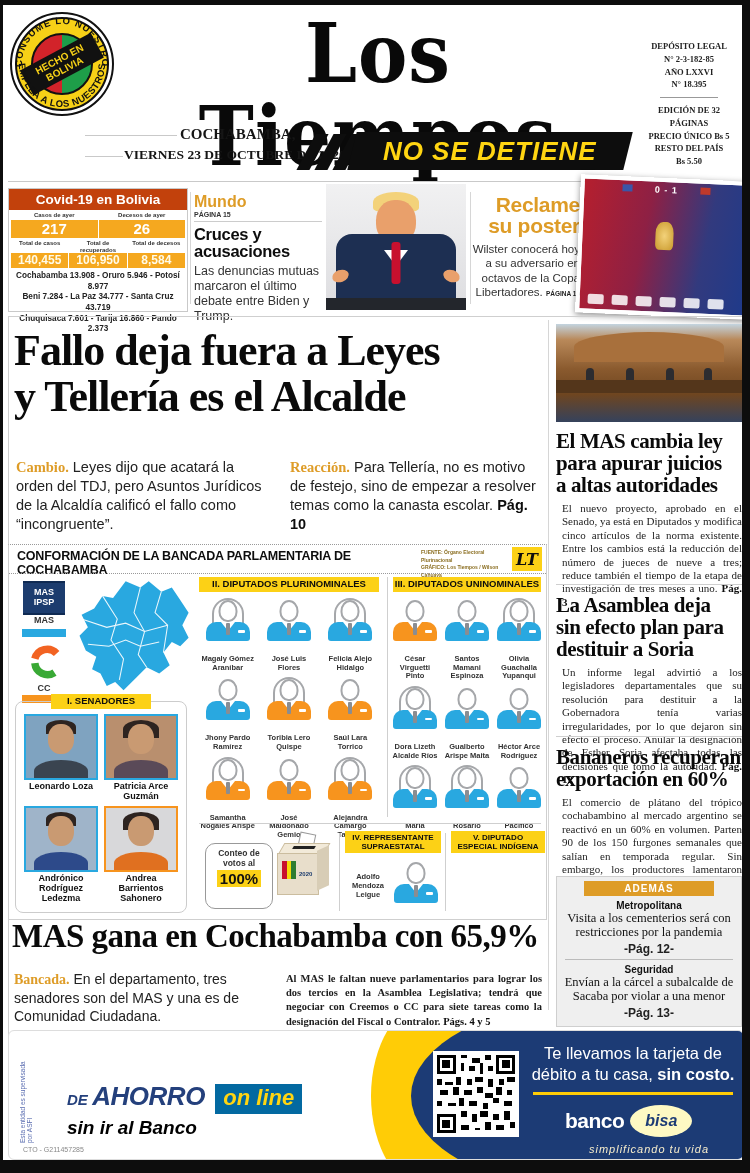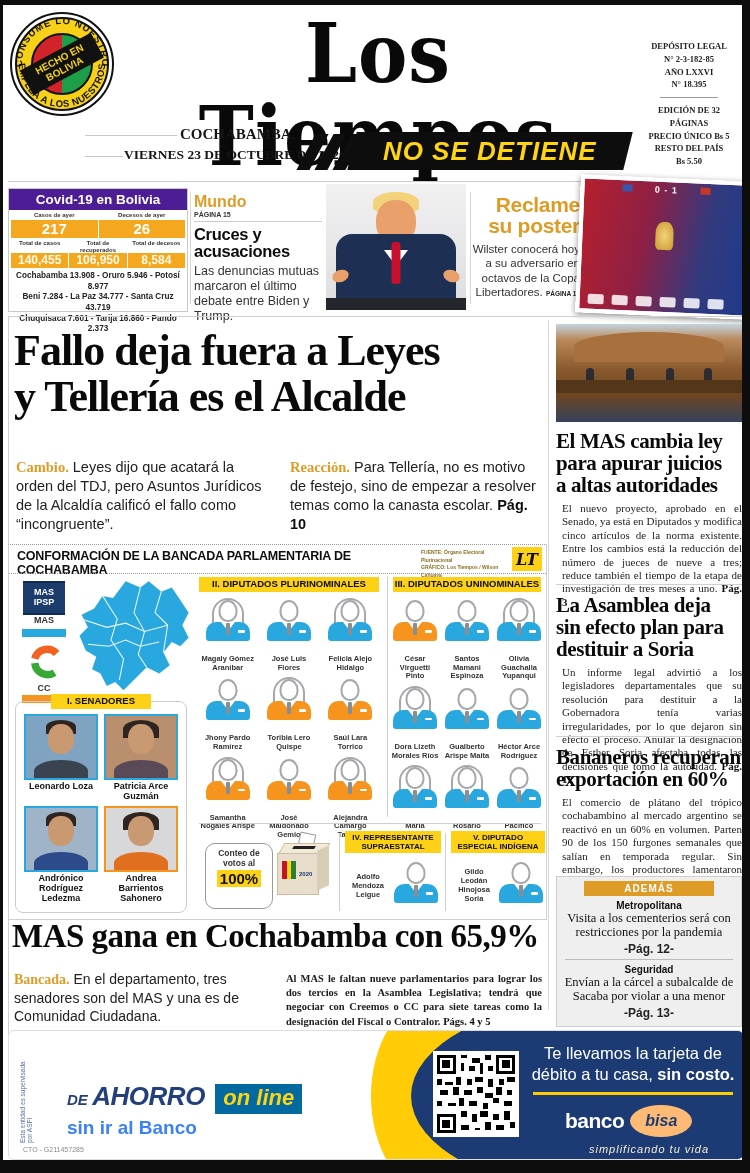--- a/index.html
+++ b/index.html
@@ -27,21 +27,21 @@
         font-weight:bold;font-size:15px;color:#151515;}
   .date{left:124px;top:147px;width:240px;font-family:"Liberation Serif",serif;
         font-weight:bold;font-size:13.5px;color:#151515;}
   .stripe{top:134px;width:13px;height:36px;background:#0d0d0d;transform:skewX(-28deg);}
   .slogan{left:352px;top:132px;width:276px;height:38px;background:#0d0d0d;
           transform:skewX(-14deg);display:flex;align-items:center;justify-content:center;}
   .slogan span{transform:skewX(14deg);color:#ffd512;font-weight:900;font-style:italic;
           font-size:26px;letter-spacing:1px;}
   
   .covid{left:8px;top:188px;width:178px;height:122px;border:1px solid #c9c9c9;background:#fff;}
-  .covid-h{background:#4c1d95;color:#fff;font-weight:800;font-size:13.5px;
+  .covid-h{background:#c2410c;color:#fff;font-weight:800;font-size:13.5px;
            text-align:center;padding:3px 0;}
   .cgrid2{display:grid;grid-template-columns:1fr 1fr;gap:1px;padding:2px 2px 0;}
   .cgrid3{display:grid;grid-template-columns:1fr 1fr 1fr;gap:1px;padding:2px 2px 0;}
   .ccell .lb{font-size:6px;font-weight:800;text-align:center;color:#333;line-height:1.1;height:8px;}
   .ccell .lb2{font-size:6px;font-weight:800;text-align:center;color:#333;line-height:1.1;height:13px;}
   .ccell .vl{background:#f5a81f;color:#fff;font-weight:800;font-size:15px;
              text-align:center;line-height:18px;height:18px;}
   .ccell .vl2{background:#f5a81f;color:#fffbe8;font-weight:800;font-size:12px;
              text-align:center;line-height:15px;height:15px;}
   .cregions{font-size:8.2px;font-weight:800;text-align:center;line-height:1.3;
@@ -193,29 +193,29 @@
       border-radius:6px;overflow:hidden;}
   .ad .swoosh{position:absolute;left:362px;top:-30px;width:120px;height:190px;background:#ffcc06;border-radius:50%;}
   .ad .navy{position:absolute;left:402px;top:-30px;right:-40px;height:190px;background:#1c3b75;border-radius:50% 0 0 50%;}
   .ad .asfi{position:absolute;left:-26px;top:62px;transform:rotate(-90deg);font-size:6.5px;color:#5a6db0;width:86px;}
   .adt1{position:absolute;left:58px;top:18px;font-style:italic;font-weight:700;font-size:26px;color:#24407c;}
   .adt2{position:absolute;left:58px;top:50px;color:#24407c;font-style:italic;}
   .adt2 .de{font-weight:700;font-size:15px;}
   .adt2 .ah{font-weight:700;font-size:26px;letter-spacing:-0.5px;}
   .adt2 .ol{display:inline-block;background:#0369a1;color:#ffd512;font-weight:800;font-size:22px;
         padding:1px 8px 3px;margin-left:6px;}
-  .adt3{position:absolute;left:58px;top:86px;font-weight:800;font-size:19px;color:#3b82f6;}
+  .adt3{position:absolute;left:58px;top:86px;font-style:italic;font-weight:800;font-size:19px;color:#000000;}
   .adcode{position:absolute;left:14px;bottom:6px;font-size:7px;color:#888;}
   .qr{position:absolute;left:424px;top:20px;width:86px;height:86px;background:#fff;padding:4px;box-sizing:border-box;}
   .adr{position:absolute;left:520px;top:12px;width:208px;text-align:center;color:#fff;
        font-size:16.5px;line-height:1.25;}
   .adr .yline{width:200px;height:3px;background:#ffcc06;margin:8px auto 6px;}
   .brand{position:absolute;left:556px;top:74px;display:flex;align-items:center;}
   .brand .b1{color:#fff;font-weight:800;font-size:21px;letter-spacing:-0.5px;margin-right:6px;}
-  .brand .oval{width:62px;height:32px;background:#fdba74;border-radius:50%;display:flex;align-items:center;
+  .brand .oval{width:62px;height:32px;background:#fef9c3;border-radius:50%;display:flex;align-items:center;
        justify-content:center;color:#1c3b75;font-weight:800;font-style:italic;font-size:16px;}
   .adslogan{position:absolute;left:540px;top:112px;width:200px;text-align:center;
        font-style:italic;font-size:11px;color:#f6eccb;letter-spacing:1px;}
 </style>
 </head>
 <body>
 
 <div class="page">
 
   <div class="abs" style="left:10px;top:12px;width:104px;height:104px;">
@@ -610,21 +610,21 @@
       <div class="member">
           <div class="avatar" data-party="mas" data-gender="f">
             <div class="hair"></div>
             <div class="head"></div>
             <div class="bod">
               <div class="col"></div>
               <div class="tie"></div>
               <div class="mic"></div>
             </div>
           </div>
-          <div class="mname">Dora Lizeth Morales Ríos</div>
+          <div class="mname">Dora Lizeth Alcalde Ríos</div>
         </div>
       <div class="member">
           <div class="avatar" data-party="mas" data-gender="m">
             <div class="head"></div>
             <div class="bod">
               <div class="col"></div>
               <div class="tie"></div>
               <div class="mic"></div>
             </div>
           </div>
@@ -709,33 +709,20 @@
               <div class="tie"></div>
               <div class="mic"></div>
             </div>
           </div>
       </div>
     </div>
     <div class="ivd" style="left:436px;top:288px;height:78px;"></div>
     <div class="smem" style="left:442px;width:94px;">
       <div class="yhdr pre">V. DIPUTADO
 ESPECIAL INDÍGENA</div>
-      <div class="row">
-        <div class="nm pre">Gildo Leodán
-Hinojosa
-Soria</div>
-        <div class="avatar" data-party="mas" data-gender="m">
-            <div class="head"></div>
-            <div class="bod">
-              <div class="col"></div>
-              <div class="tie"></div>
-              <div class="mic"></div>
-            </div>
-          </div>
-      </div>
     </div>
   </div>
 
   <div class="abs mg-h">MAS gana en Cochabamba con 65,9%</div>
   <div class="abs mg-sub" style="left:14px;width:260px;">
     <span class="ks">Bancada.</span><span> En el departamento, tres senadores son del MAS y una es de Comunidad Ciudadana.</span>
   </div>
   <div class="abs mg-r">
     <span>Al MAS le faltan nueve parlamentarios para lograr los dos tercios en la Asamblea Legislativa; tendrá que negociar con Creemos o CC para siete tareas como la designación del Fiscal o Contralor. </span><span class="pgb">Págs. 4 y 5</span>
   </div>

